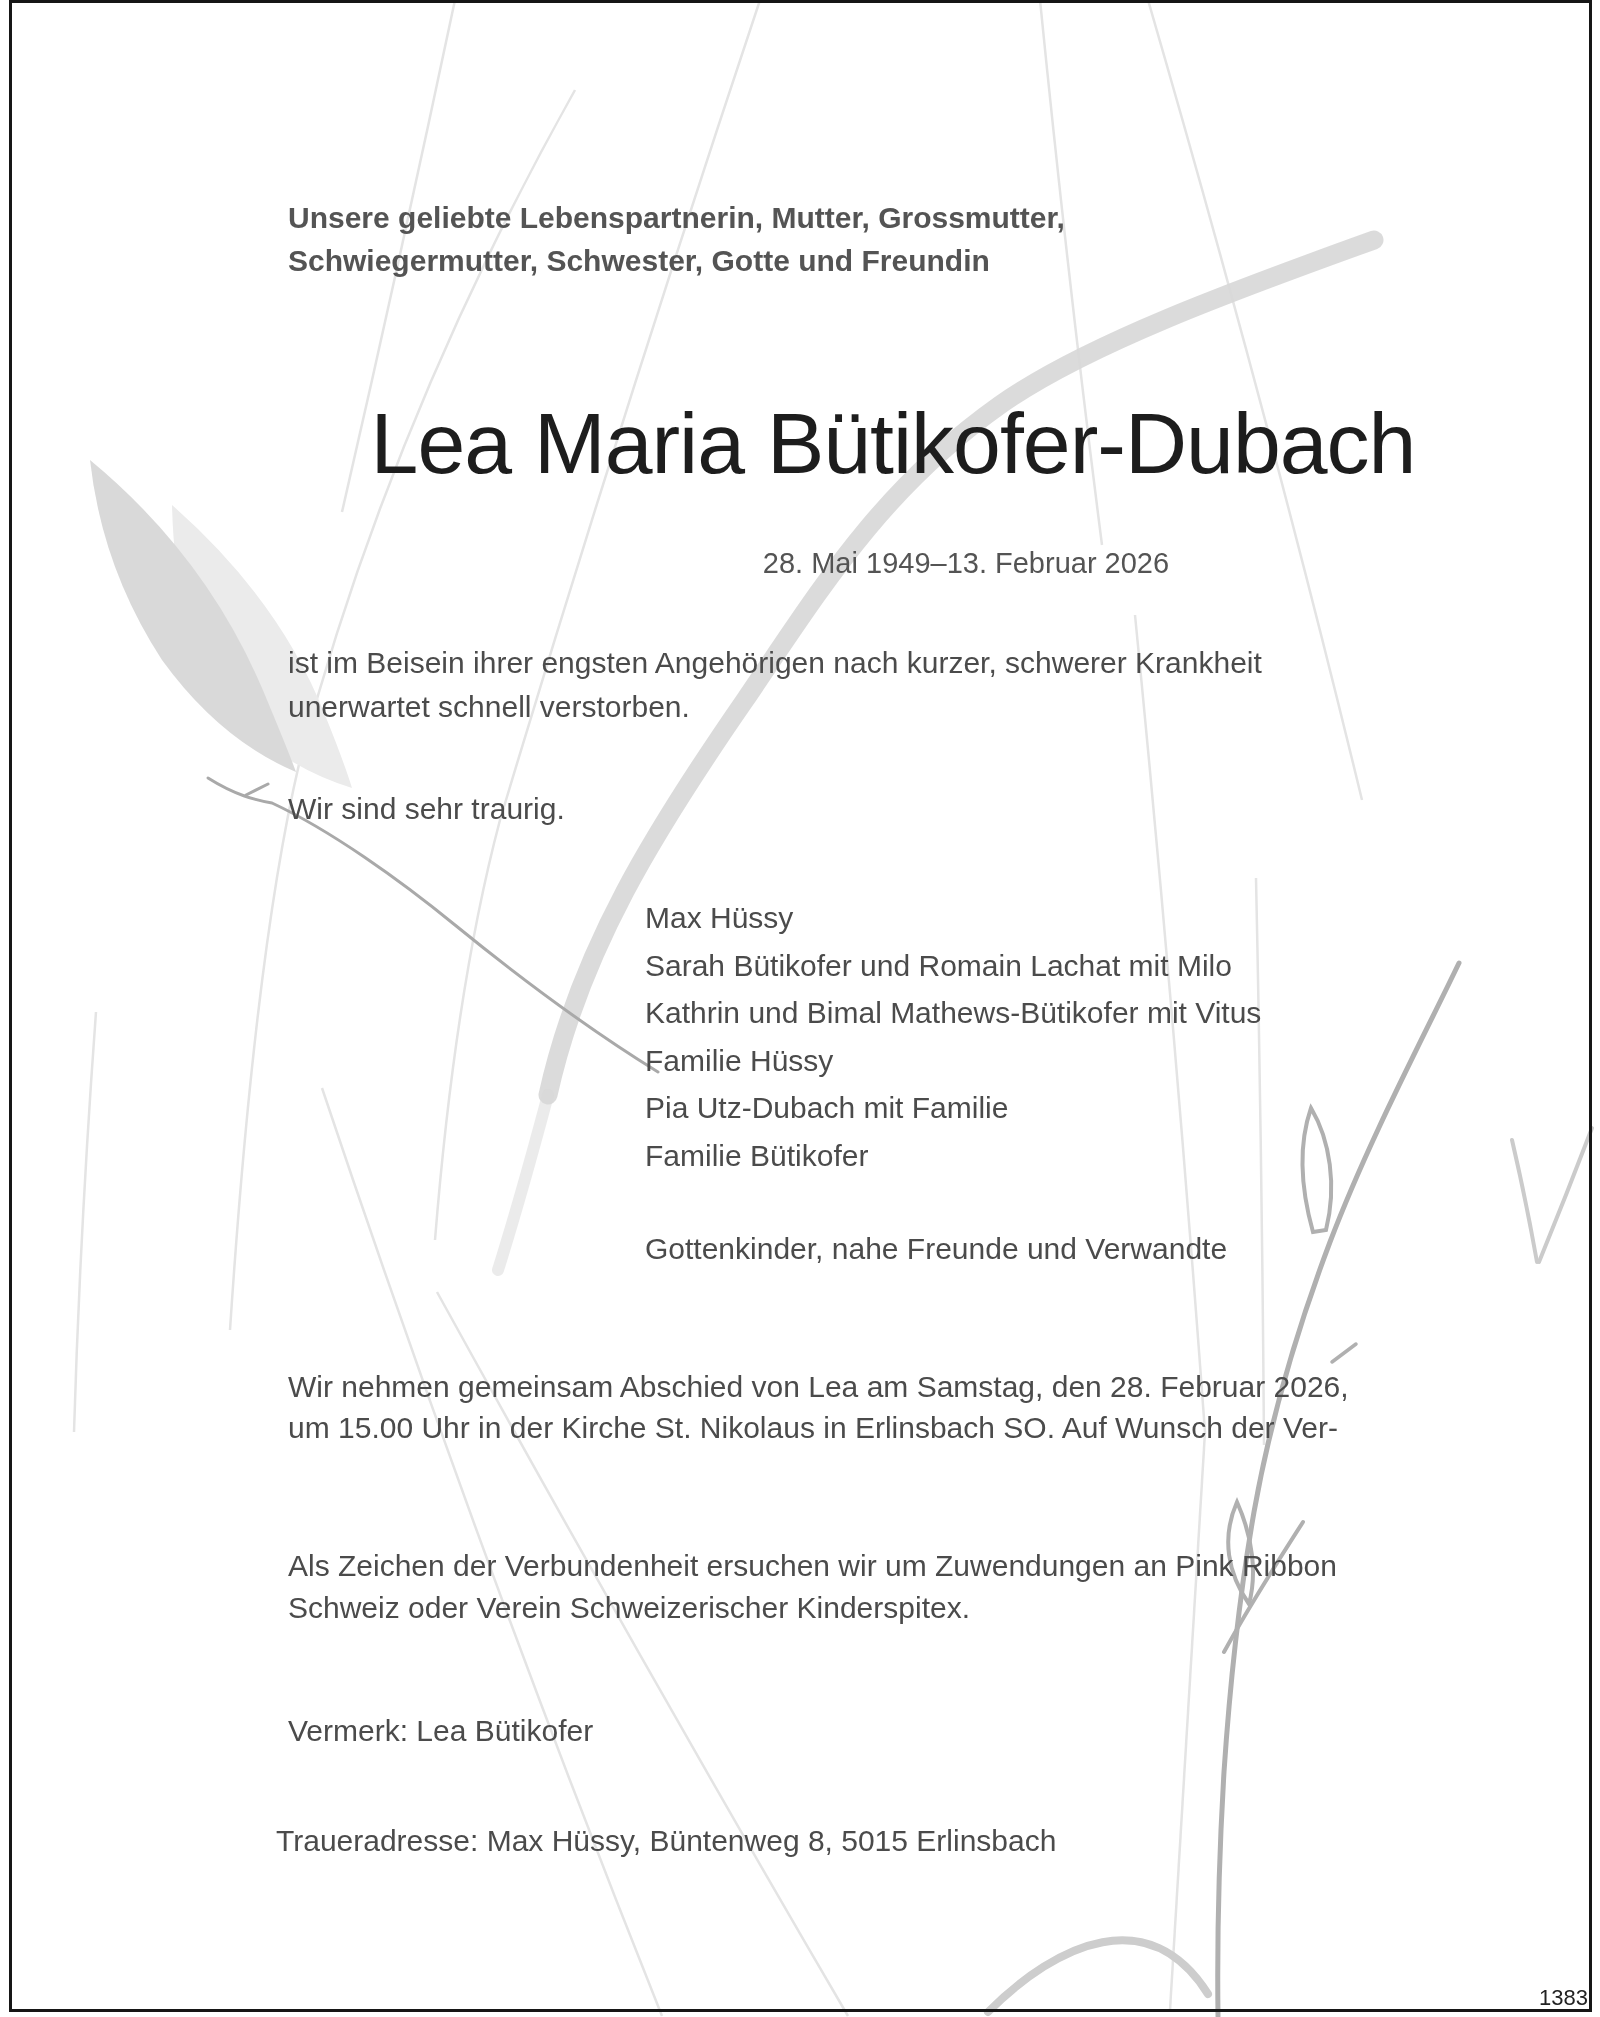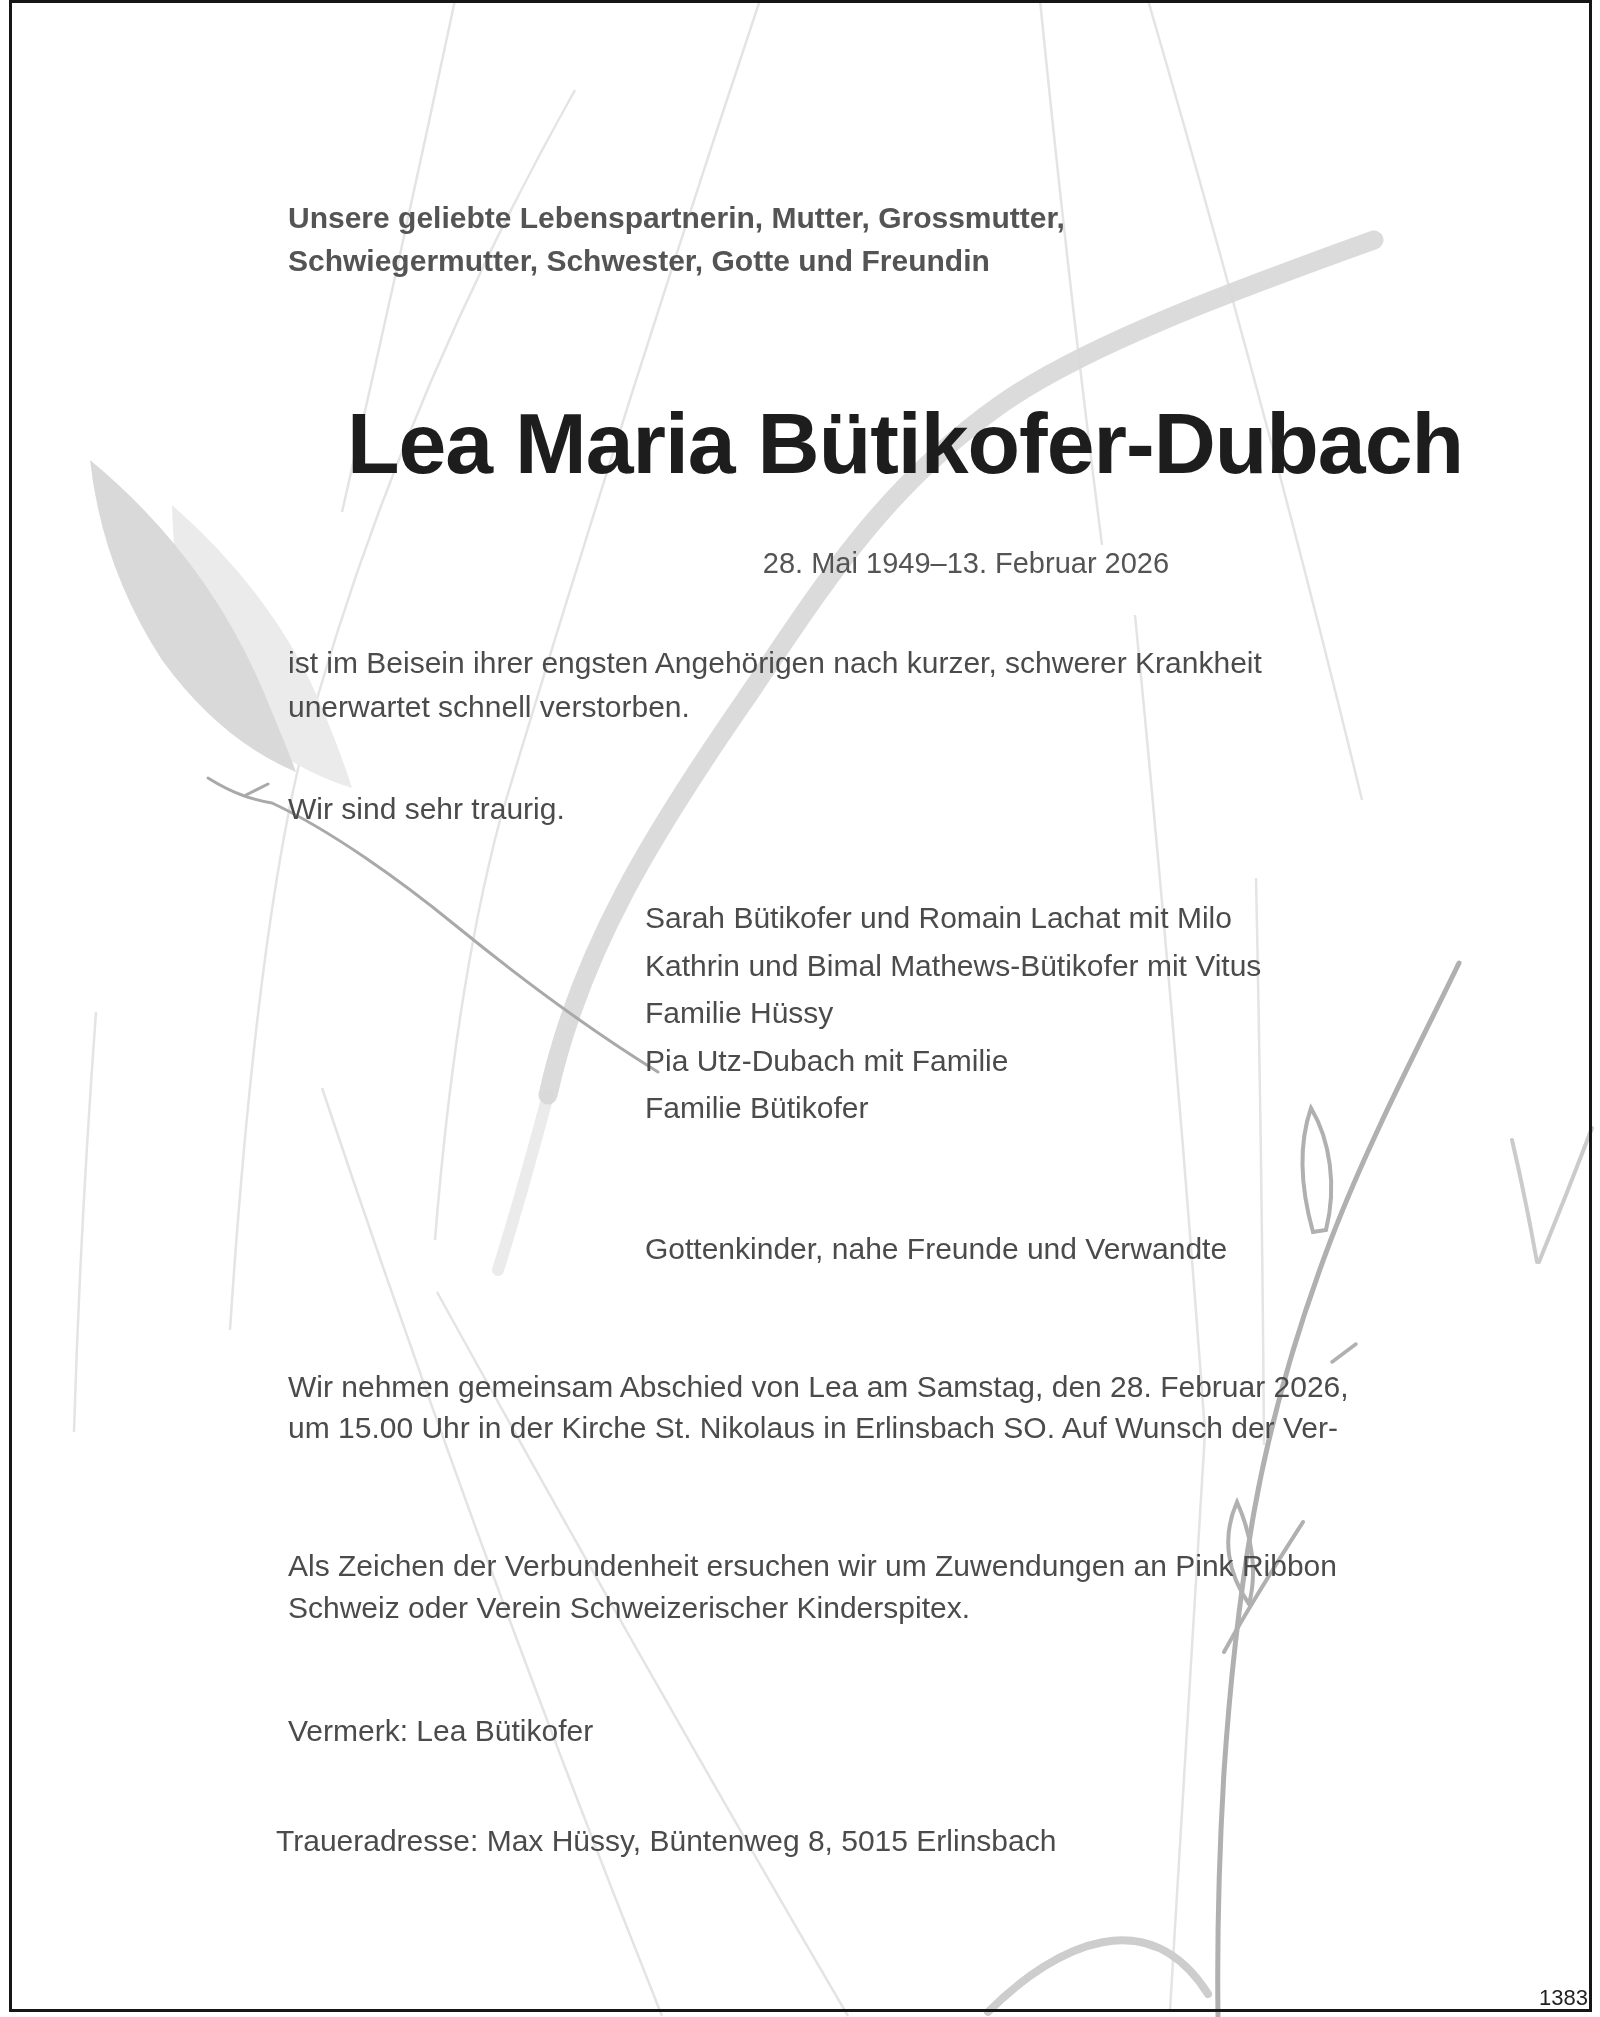--- a/index.html
+++ b/index.html
@@ -24,23 +24,23 @@
     box-sizing:border-box;
     pointer-events:none;
   }
   .txt{position:absolute;white-space:nowrap;}
   .intro{
     left:288px;top:196px;
     font-size:30px;line-height:43px;font-weight:700;
     color:var(--text_muted,#545454);
   }
   .title{
-    left:240px;top:398px;width:1330px;
+    left:228px;top:398px;width:1330px;
     margin:0;text-align:center;
-    font-size:86px;line-height:90px;font-weight:700;
+    font-size:86px;line-height:90px;font-weight:400;
     letter-spacing:-1px;
     color:var(--text_title,#1d1d1d);
   }
   .dates{
     left:466px;top:545px;width:1000px;
     text-align:center;
     font-size:29px;line-height:36px;font-weight:300;
     color:var(--text_muted,#545454);
   }
   .body-block{
@@ -121,20 +121,21 @@
   <div class="txt dates">28. Mai 1949–13. Februar 2026</div>
 
   <div class="txt body-block p1">
     <div>ist im Beisein ihrer engsten Angehörigen nach kurzer, schwerer Krankheit</div>
     <div>unerwartet schnell verstorben.</div>
   </div>
 
   <div class="txt body-block sad">Wir sind sehr traurig.</div>
 
   <div class="txt body-block mourners">
+    <div>Max Hüssy</div>
     <div>Sarah Bütikofer und Romain Lachat mit Milo</div>
     <div>Kathrin und Bimal Mathews-Bütikofer mit Vitus</div>
     <div>Familie Hüssy</div>
     <div>Pia Utz-Dubach mit Familie</div>
     <div>Familie Bütikofer</div>
   </div>
 
   <div class="txt body-block mourners-extra">Gottenkinder, nahe Freunde und Verwandte</div>
 
   <div class="txt body-block funeral">

